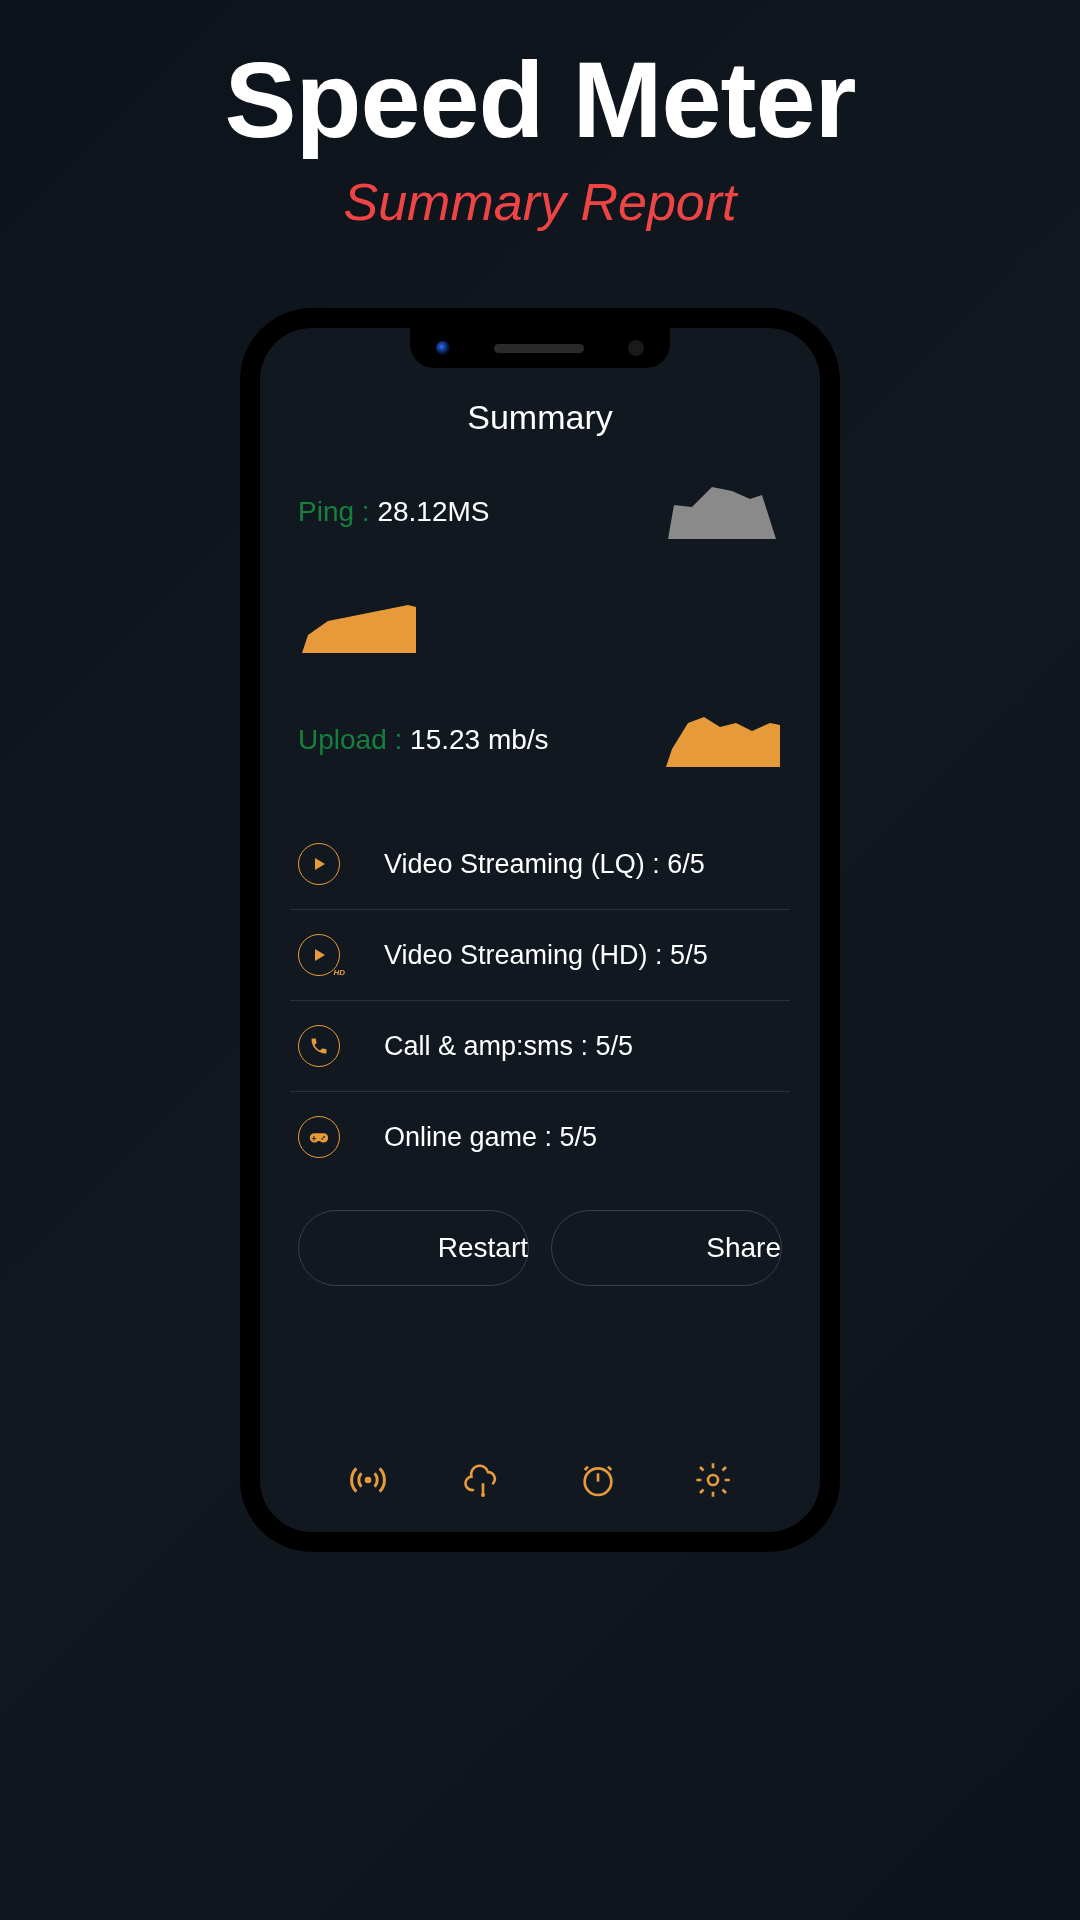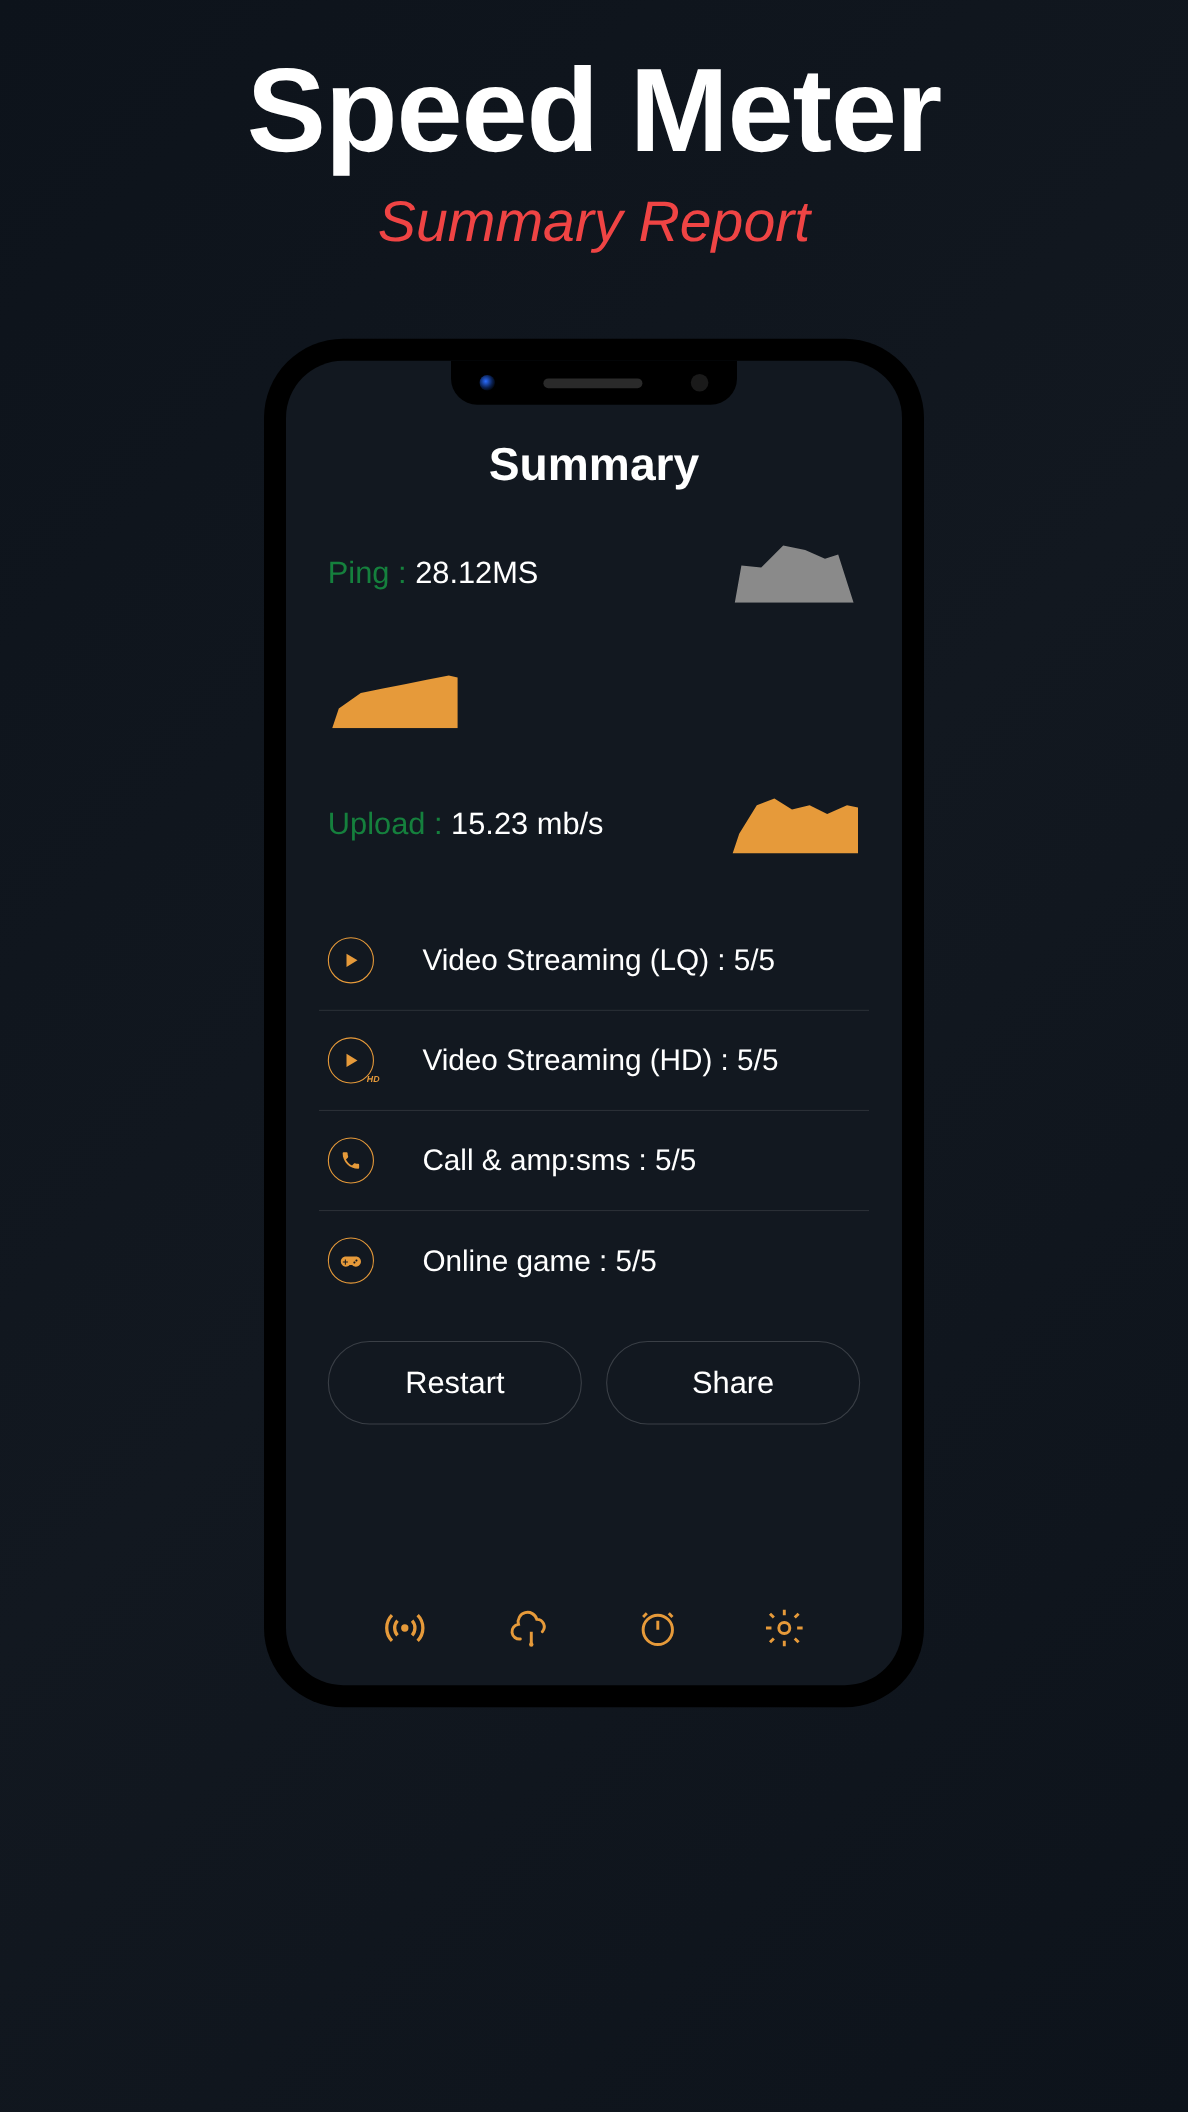--- a/index.html
+++ b/index.html
@@ -91,22 +91,22 @@
   }
 
   .content {
     padding: 70px 30px 0 30px;
     height: 100%;
     display: flex;
     flex-direction: column;
   }
   .summary-title {
     text-align: center;
-    font-size: 42px;
-    font-weight: 700;
+    font-size: 34px;
+    font-weight: 400;
     margin-bottom: 48px;
   }
 
   .metric-row {
     display: flex;
     align-items: center;
     justify-content: space-between;
     margin-bottom: 60px;
     padding: 0 8px;
   }
@@ -165,20 +165,21 @@
     flex: 1;
     height: 76px;
     border: 1.5px solid #3a3f46;
     background: transparent;
     color: #fff;
     font-size: 28px;
     font-weight: 500;
     border-radius: 40px;
     cursor: pointer;
     font-family: inherit;
+    text-align: right;
   }
 
   .bottom-nav {
     margin-top: auto;
     height: 88px;
     display: flex;
     justify-content: space-around;
     align-items: center;
     padding: 0 20px 16px 20px;
     color: #e69a3a;
@@ -240,21 +241,21 @@
 
       <div class="rating-section">
 
 
         <div class="rating-row">
           <div class="rating-icon">
             <svg width="16" height="16" viewBox="0 0 16 16">
                 <polygon points="4,2 14,8 4,14" fill="#e69a3a"></polygon>
               </svg>
           </div>
-          <div class="rating-text">Video Streaming (LQ) : 5/5</div>
+          <div class="rating-text">Video Streaming (LQ) : 6/5</div>
         </div>
 
         <div class="rating-row">
           <div class="rating-icon" style="position:relative;font-style:italic;">
             <svg width="16" height="16" viewBox="0 0 16 16">
                 <polygon points="4,2 14,8 4,14" fill="#e69a3a"></polygon>
               </svg>
             <span style="position:absolute;bottom:-2px;right:-6px;font-size:8px;color:#e69a3a;font-weight:700;">HD</span>
           </div>
           <div class="rating-text">Video Streaming (HD) : 5/5</div>

